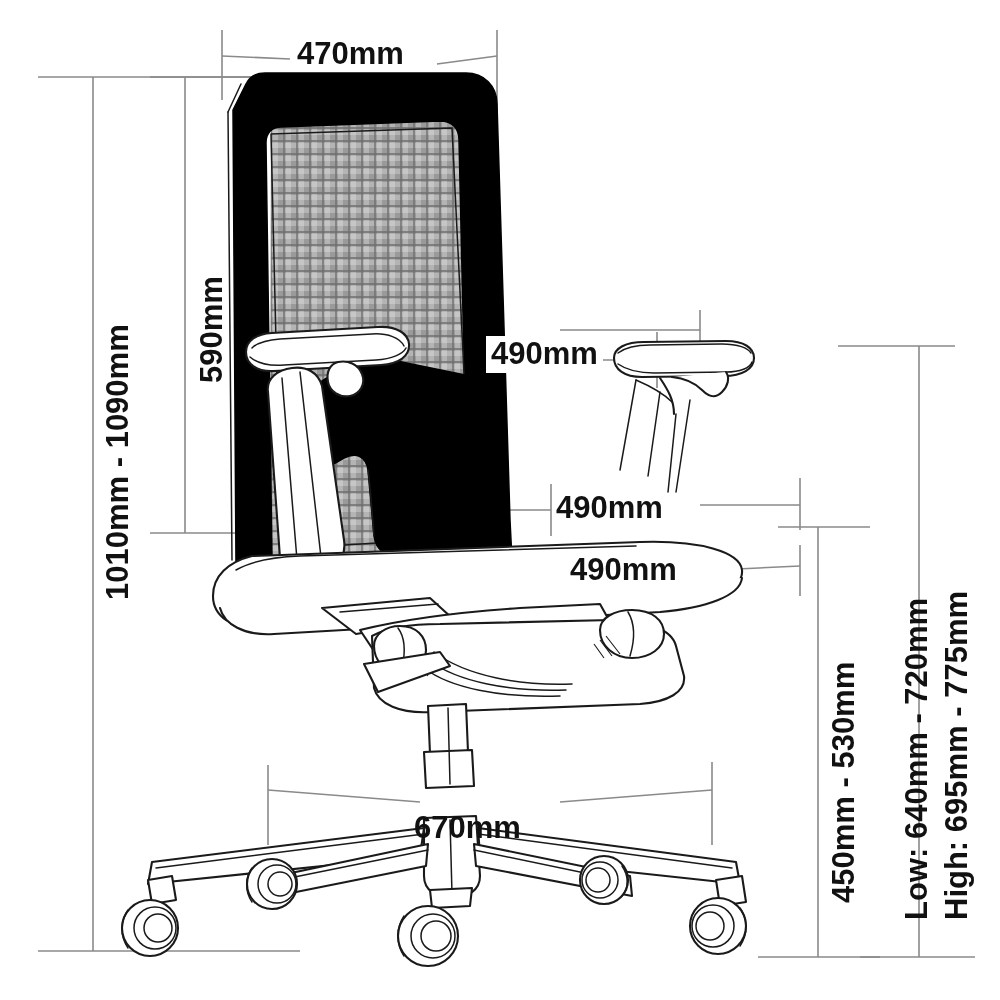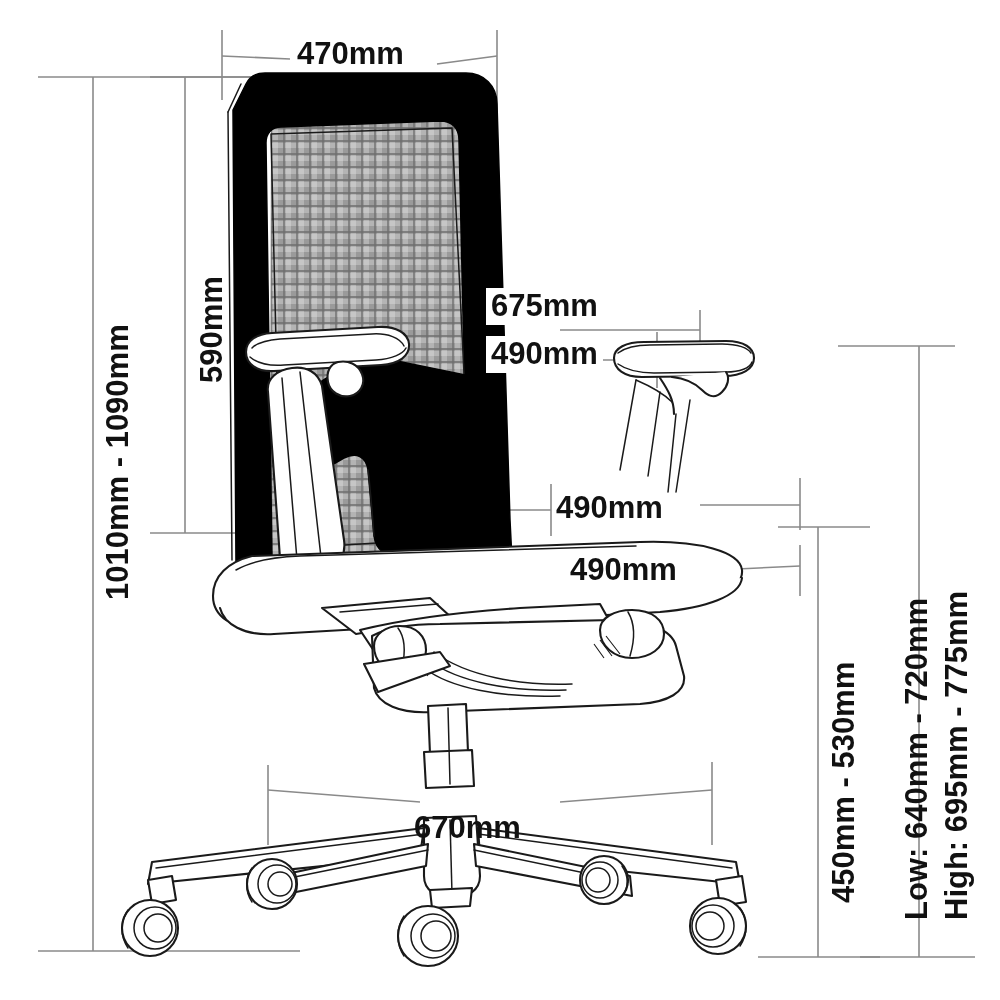--- a/index.html
+++ b/index.html
@@ -269,21 +269,20 @@
       <path class="outline-t" d="M636,380 L620,470"></path>
       <path class="outline-t" d="M660,392 L648,476"></path>
       <path class="outline-t" d="M676,414 L668,492"></path>
       <path class="outline-t" d="M690,400 L676,492"></path>
       <path class="outline-t" d="M636,380 C650,386 662,392 672,402"></path>
     </g>
   </svg>
 
   <div class="dimtext lbl-h" style="left:297px; top:38px;">470mm</div>
 
-  <div class="dimtext lbl-h boxed" style="left:486px; top:288px;">675mm</div>
 
   <div class="dimtext lbl-h boxed" style="left:486px; top:336px;">490mm</div>
 
   <div class="dimtext lbl-h" style="left:556px; top:492px;">490mm</div>
 
   <div class="dimtext lbl-h" style="left:570px; top:554px;">490mm</div>
 
   <div class="dimtext lbl-h" style="left:414px; top:772px;margin-top:40px;">670mm</div>
 
   <div class="dimtext lbl-h rot" style="left:102px; top:600px;">1010mm - 1090mm</div>

